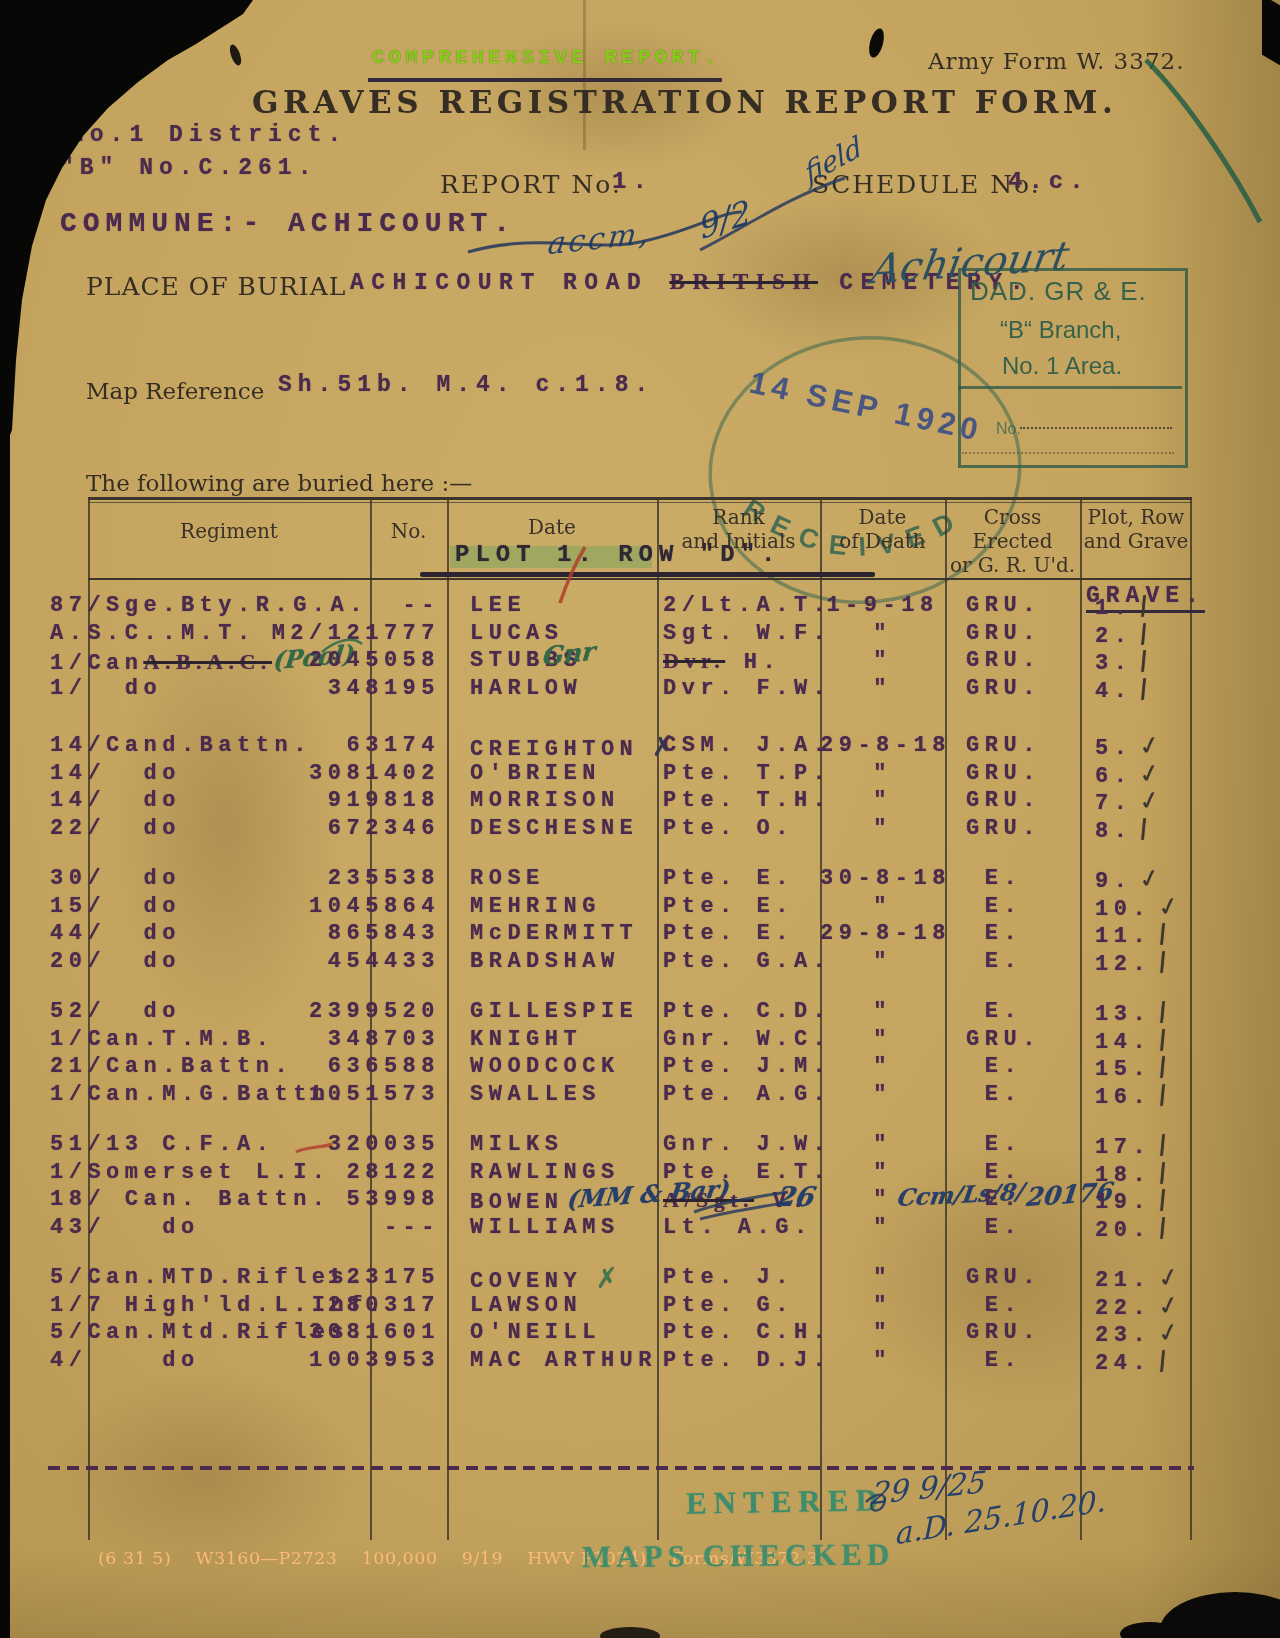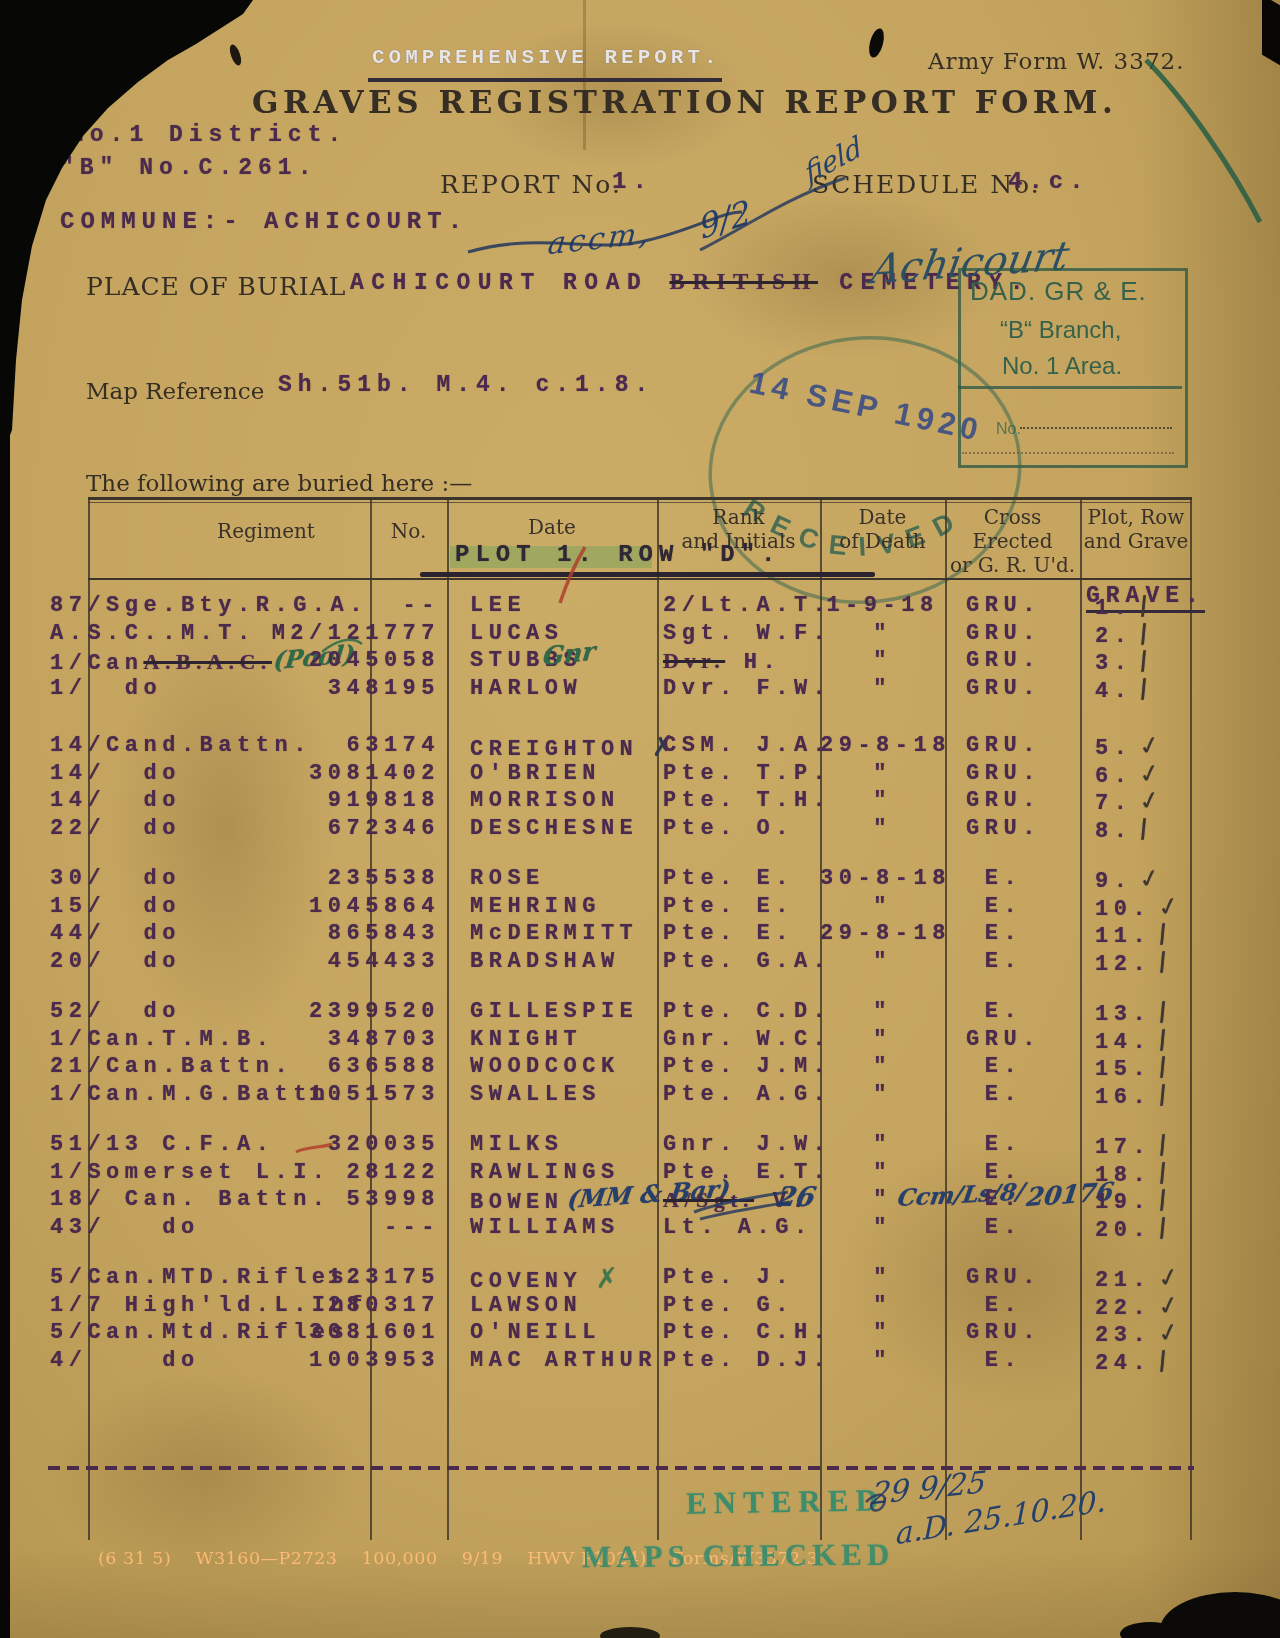--- a/index.html
+++ b/index.html
@@ -59,36 +59,36 @@
 
   <div class="stain" style="left:480px;top:20px;width:270px;height:150px;"></div>
   <div class="stain" style="left:110px;top:610px;width:230px;height:430px;"></div>
   <div class="stain" style="left:690px;top:190px;width:310px;height:170px;"></div>
   <div class="stain" style="left:840px;top:1140px;width:330px;height:270px;"></div>
   <div class="stain" style="left:50px;top:1370px;width:310px;height:210px;"></div>
   <div class="vign-r"></div>
   <div class="vign-b"></div>
   <div class="abs" style="left:583px;top:0;width:3px;height:150px;background:rgba(80,60,25,.28);"></div>
 
-  <div class="abs typed" style="left:372px;top:46px;font-size:21px;letter-spacing:4px;color:#e5e5e5;">COMPREHENSIVE REPORT.</div>
+  <div class="abs typed" style="left:372px;top:46px;font-size:21px;letter-spacing:4px;color:#84cc16;">COMPREHENSIVE REPORT.</div>
   <div class="abs" style="left:368px;top:78px;width:354px;height:4px;background:#332b3a;"></div>
 
   <div class="abs print" style="left:928px;top:48px;font-size:23px;letter-spacing:1px;">Army Form W. 3372.</div>
 
   <div class="abs print" style="left:252px;top:84px;font-size:31px;font-weight:700;letter-spacing:4.5px;">GRAVES REGISTRATION REPORT FORM.</div>
 
   <div class="abs typed" style="left:70px;top:122px;font-size:23px;">No.1 District.</div>
   <div class="abs typed" style="left:60px;top:155px;font-size:23px;">"B" No.C.261.</div>
 
   <div class="abs print" style="left:440px;top:170px;font-size:25px;letter-spacing:2px;">REPORT No.</div>
   <div class="abs typed" style="left:612px;top:168px;font-size:24px;">1.</div>
   <div class="abs print" style="left:812px;top:170px;font-size:25px;letter-spacing:2px;">SCHEDULE No.</div>
   <div class="abs typed" style="left:1008px;top:168px;font-size:24px;">4.c.</div>
 
-  <div class="abs typed" style="left:60px;top:208px;font-size:24px;">COMMUNE:- ACHICOURT.</div>
+  <div class="abs typed" style="left:60px;top:208px;font-size:28px;">COMMUNE:- ACHICOURT.</div>
 
   <div class="abs hw" style="left:548px;top:226px;font-size:30px;letter-spacing:3px;transform:rotate(-6deg) skewX(-12deg);">accm,</div>
   <div class="abs hw" style="left:700px;top:208px;font-size:33px;transform:rotate(-18deg) skewX(-10deg);">9/2</div>
   <div class="abs hw" style="left:806px;top:158px;font-size:28px;transform:rotate(-28deg) skewX(-12deg);">field</div>
 
   <div class="abs print" style="left:86px;top:272px;font-size:25px;letter-spacing:1px;">PLACE OF BURIAL</div>
   <div class="abs typed" style="left:350px;top:269px;font-size:23px;letter-spacing:7.5px;"><span>ACHICOURT ROAD </span><span class="struck">BRITISH</span><span> CEMETERY.</span></div>
   <div class="abs hw" style="left:872px;top:246px;font-size:40px;color:#2c4f63;transform:rotate(-4deg) skewX(-14deg);">Achicourt</div>
 
   <div class="abs" style="left:958px;top:268px;width:224px;height:194px;border:3px solid rgba(40,86,70,.75);"></div>
@@ -121,21 +121,21 @@
 
     <div class="vline" style="left:0;"></div>
     <div class="vline" style="left:282px;"></div>
     <div class="vline" style="left:359px;"></div>
     <div class="vline" style="left:569px;"></div>
     <div class="vline" style="left:732px;"></div>
     <div class="vline" style="left:857px;"></div>
     <div class="vline" style="left:992px;"></div>
     <div class="vline" style="left:1102px;"></div>
 
-    <div class="th print" style="left:0;width:282px;top:22px;padding-left:37px;">Regiment</div>
+    <div class="th print" style="left:0;width:282px;top:22px;">Regiment</div>
     <div class="th print" style="left:282px;width:77px;top:22px;">No.</div>
     <div class="th print" style="left:359px;width:210px;top:18px;">Date</div>
     <div class="th print" style="left:569px;width:163px;top:8px;"><span>Rank</span><br><span>and Initials</span></div>
     <div class="th print" style="left:732px;width:125px;top:8px;"><span>Date</span><br><span>of Death</span></div>
     <div class="th print" style="left:857px;width:135px;top:8px;"><span>Cross Erected</span><br><span>or G. R. U'd.</span></div>
     <div class="th print" style="left:992px;width:112px;top:8px;"><span>Plot, Row</span><br><span>and Grave</span></div>
 
     <div class="abs" style="left:362px;top:49px;width:202px;height:22px;background:rgba(118,164,90,.5);"></div>
     <div class="abs typed dark" style="left:367px;top:44px;font-size:24px;">PLOT 1. ROW "D".</div>
     <div class="abs" style="left:332px;top:75px;width:455px;height:5px;background:#2b2430;border-radius:2px;"></div>

